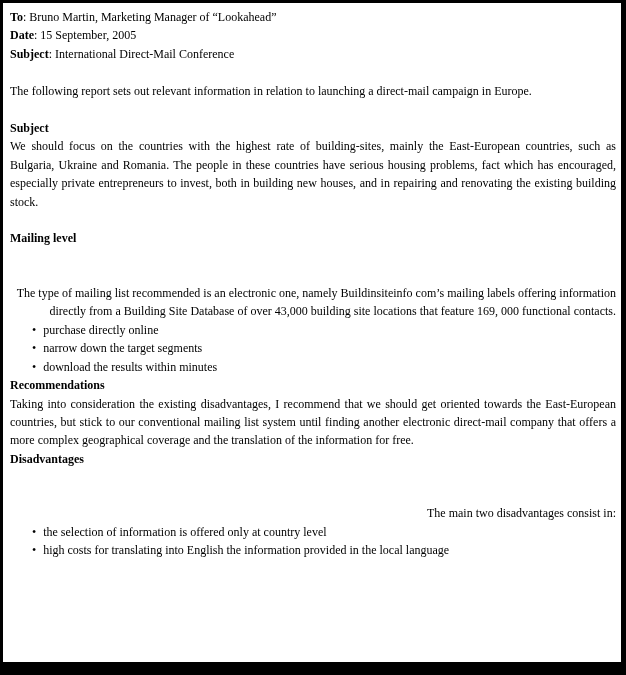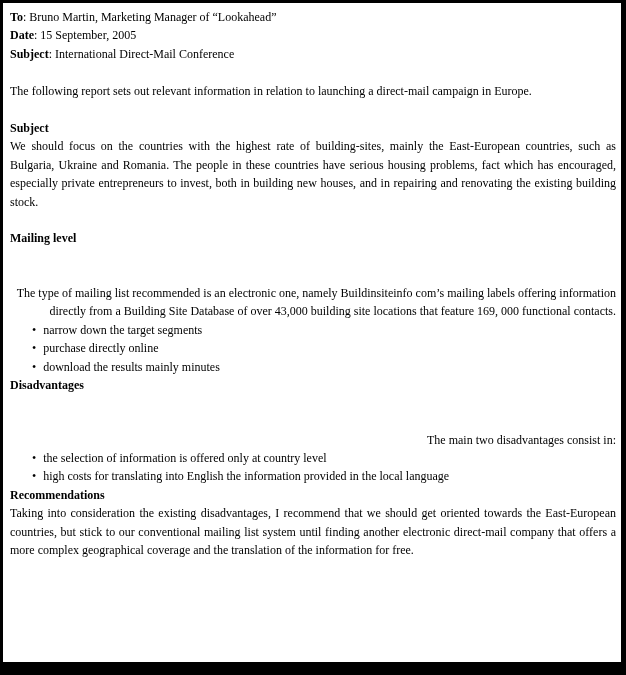--- a/index.html
+++ b/index.html
@@ -50,33 +50,33 @@
     <p class="para justify">We should focus on the countries with the highest rate of building-sites, mainly the East-European countries, such as Bulgaria, Ukraine and Romania. The people in these countries have serious housing problems, fact which has encouraged, especially private entrepreneurs to invest, both in building new houses, and in repairing and renovating the existing building stock.</p>
   </div>
 
   <div class="section gap-top">
     <p class="heading">Mailing level</p>
     <p class="para left">The type of mailing list recommended is an electronic one, namely Buildinsiteinfo com’s mailing labels offering information directly from a Building Site Database of over 43,000 building site locations that feature 169, 000 functional contacts.</p>
   </div>
 
   <div class="section">
     <div class="bullets">
+      <p class="bullet-row"><span class="bullet-char">•</span><span>purchase directly online</span></p>
       <p class="bullet-row"><span class="bullet-char">•</span><span>narrow down the target segments</span></p>
-      <p class="bullet-row"><span class="bullet-char">•</span><span>purchase directly online</span></p>
-      <p class="bullet-row"><span class="bullet-char">•</span><span>download the results mainly minutes</span></p>
+      <p class="bullet-row"><span class="bullet-char">•</span><span>download the results within minutes</span></p>
     </div>
+  </div>
+
+  <div class="section">
+    <p class="heading">Recommendations</p>
+    <p class="para justify">Taking into consideration the existing disadvantages, I recommend that we should get oriented towards the East-European countries, but stick to our conventional mailing list system until finding another electronic direct-mail company that offers a more complex geographical coverage and the translation of the information for free.</p>
   </div>
 
   <div class="section">
     <p class="heading">Disadvantages</p>
     <p class="para left">The main two disadvantages consist in:</p>
     <div class="bullets">
       <p class="bullet-row"><span class="bullet-char">•</span><span>the selection of information is offered only at country level</span></p>
       <p class="bullet-row"><span class="bullet-char">•</span><span>high costs for translating into English the information provided in the local language</span></p>
     </div>
   </div>
 
-  <div class="section">
-    <p class="heading">Recommendations</p>
-    <p class="para justify">Taking into consideration the existing disadvantages, I recommend that we should get oriented towards the East-European countries, but stick to our conventional mailing list system until finding another electronic direct-mail company that offers a more complex geographical coverage and the translation of the information for free.</p>
-  </div>
-
 </div>
 
 </body></html>

